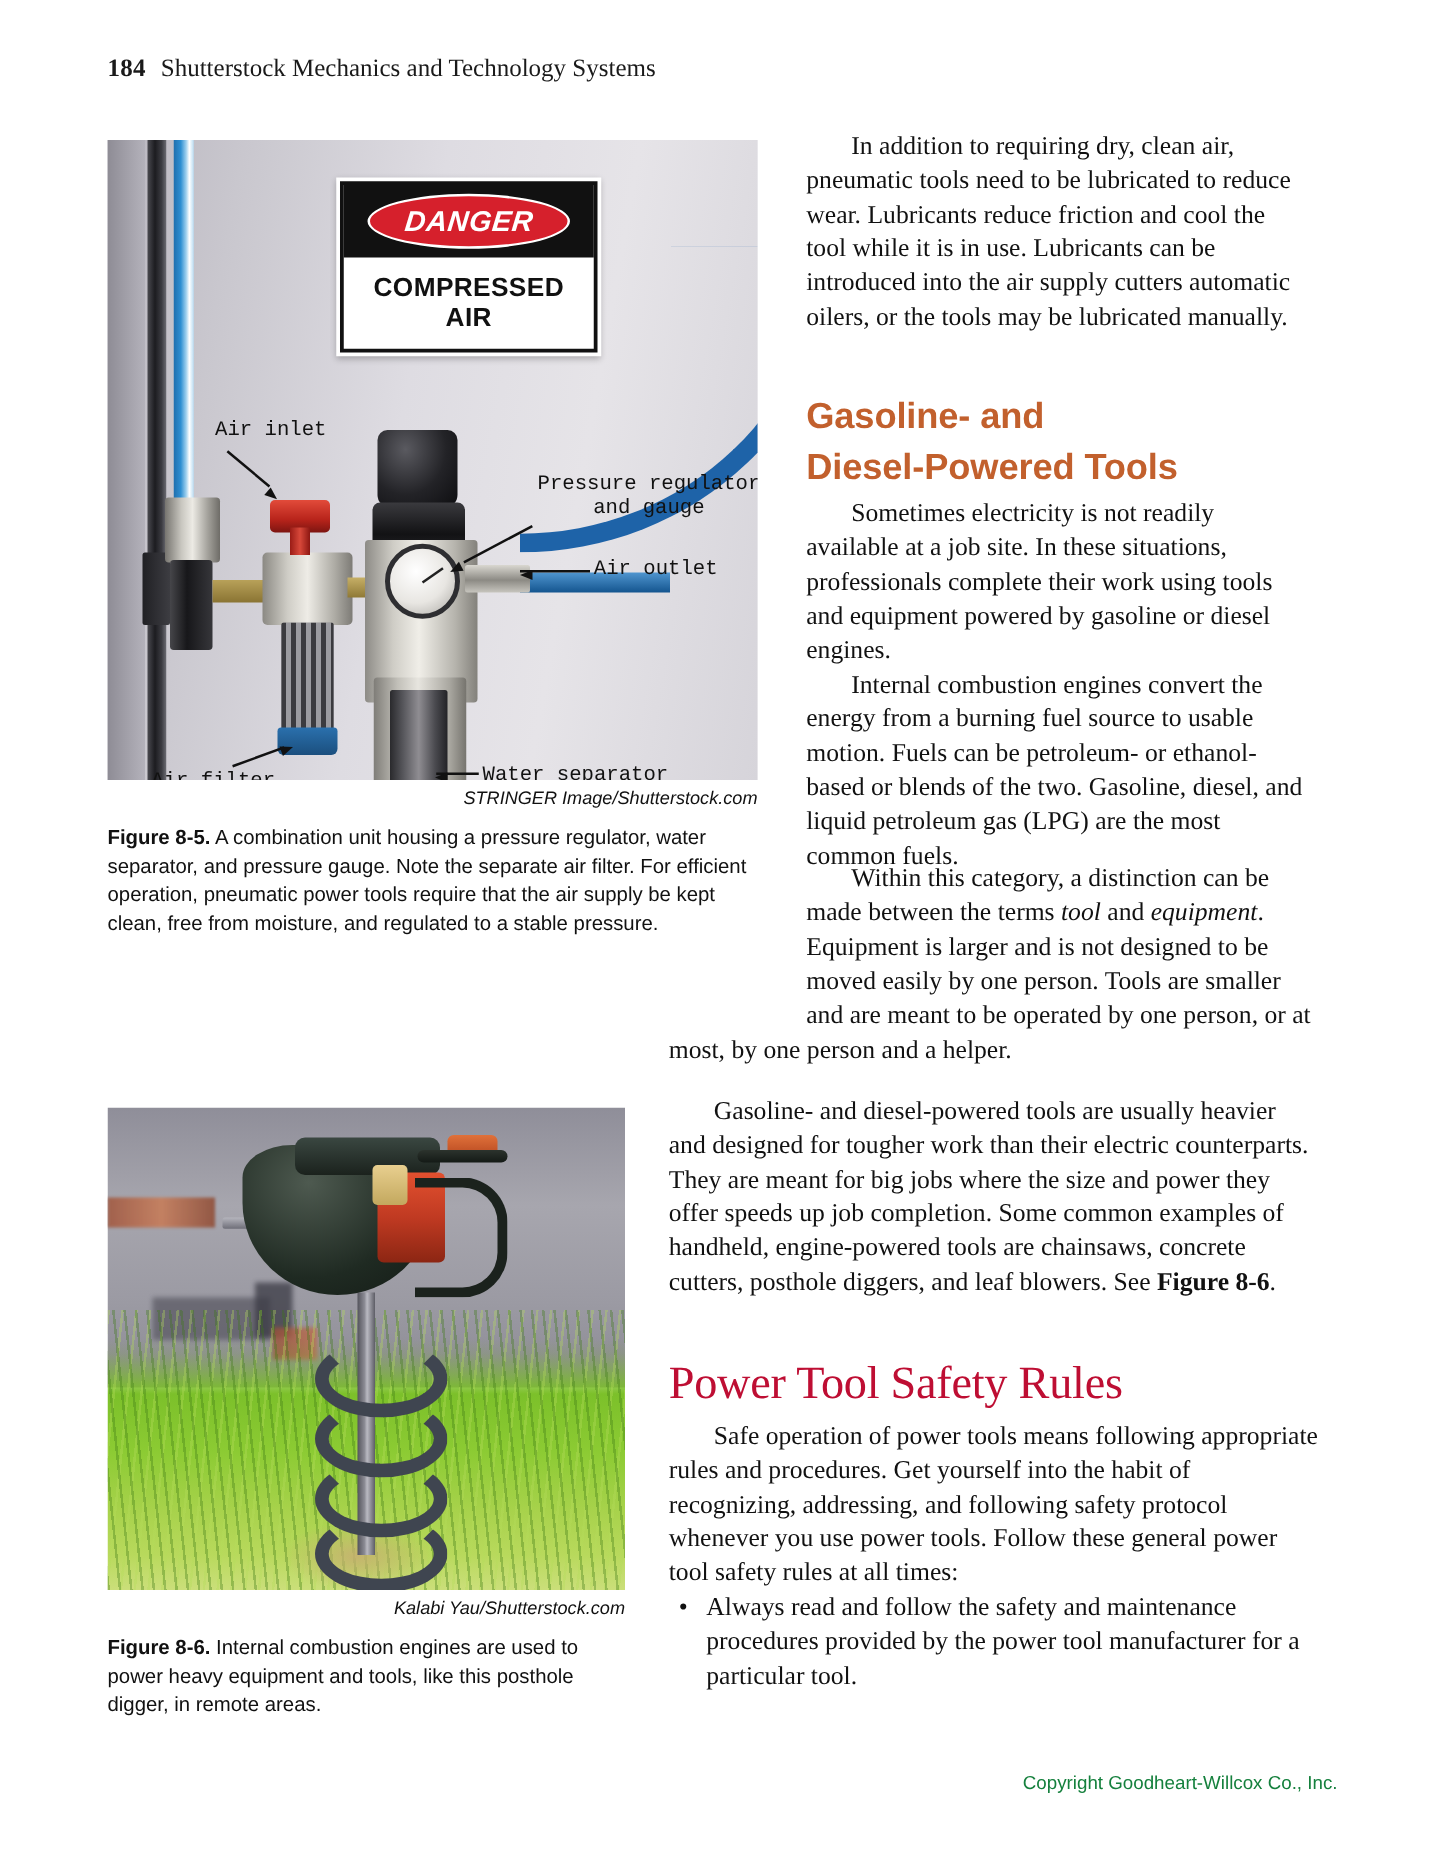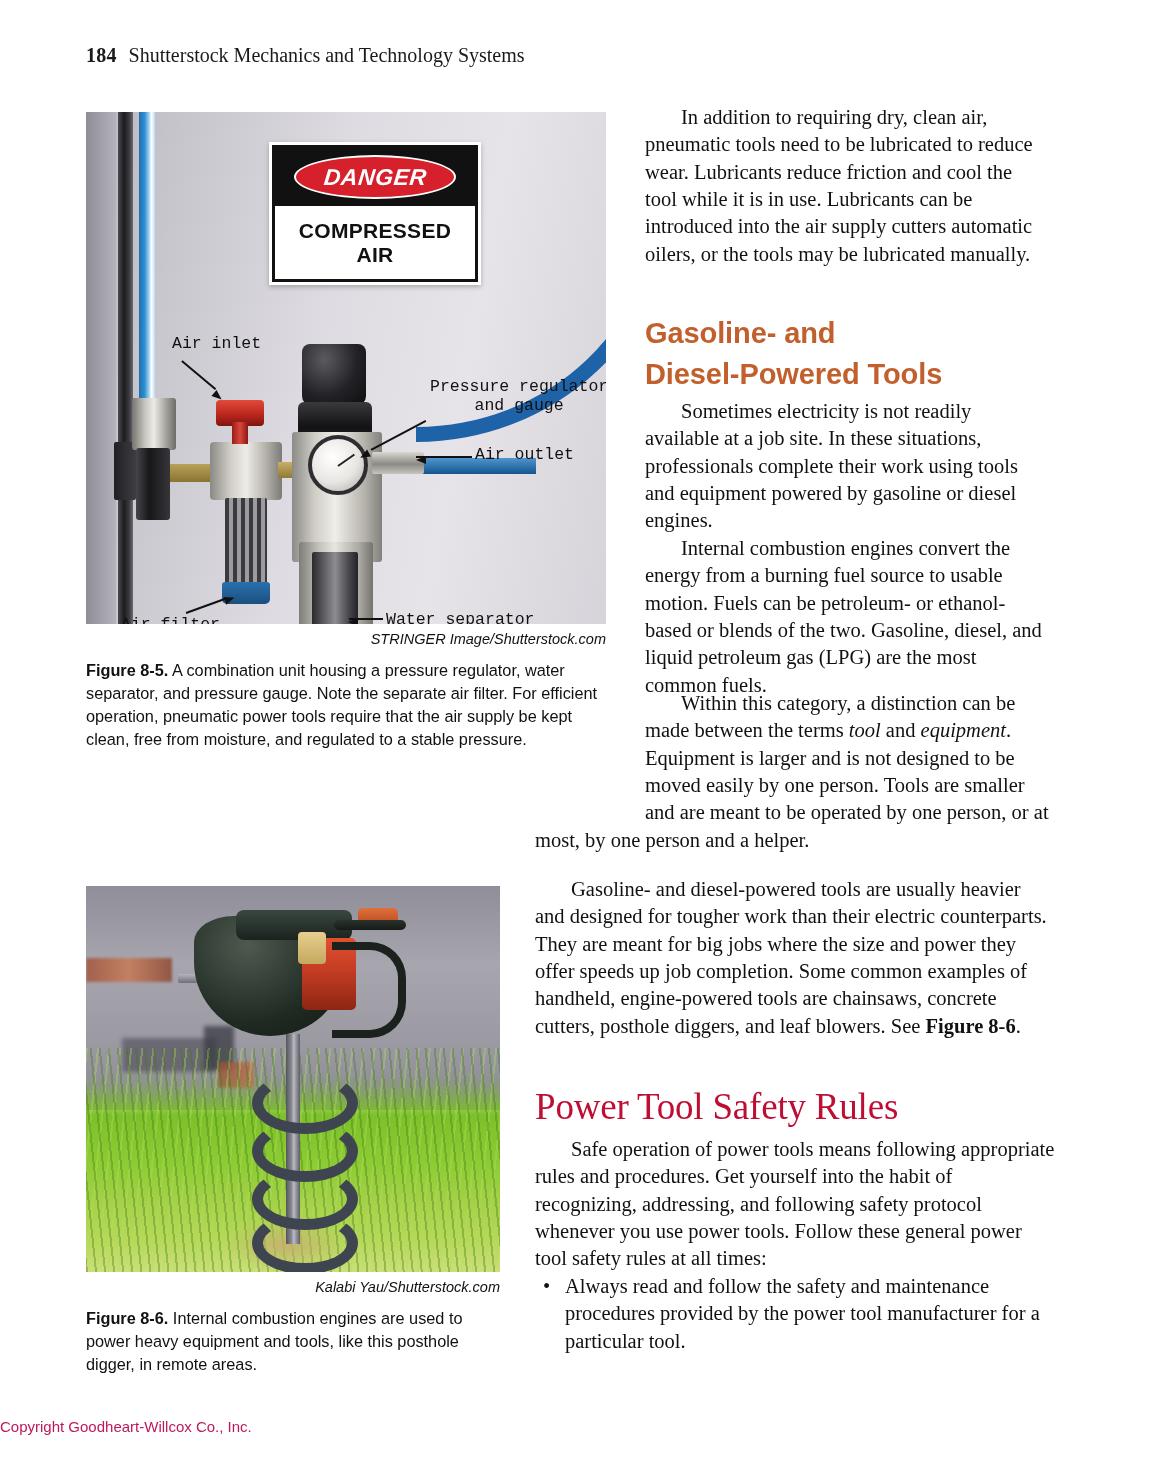--- a/index.html
+++ b/index.html
@@ -499,24 +499,24 @@
     position: absolute;
     left: 8px;
     top: 0;
   }
 
   .footer {
     position: absolute;
     left: 0;
     top: 1418px;
     width: 1070px;
-    text-align: left;
+    text-align: right;
     font-family: "Liberation Sans", sans-serif;
     font-size: 15px;
-    color: #be185d;
+    color: #15803d;
   }
 
   i.term { font-style: italic; }
   b.figref { font-weight: bold; margin-top: 31px; }
 </style>
 </head>
 <body>
 
 <div class="page">
 

